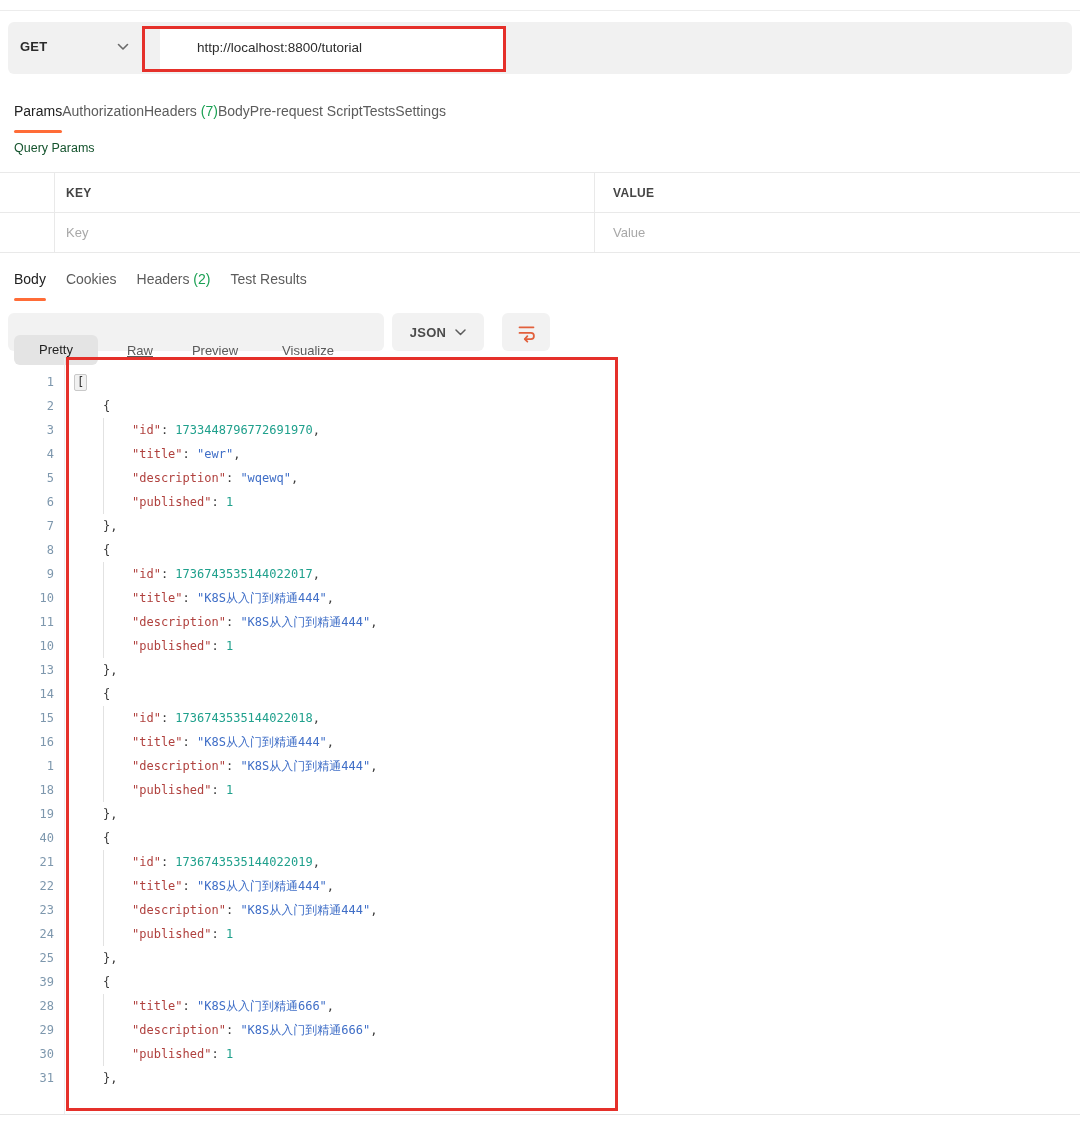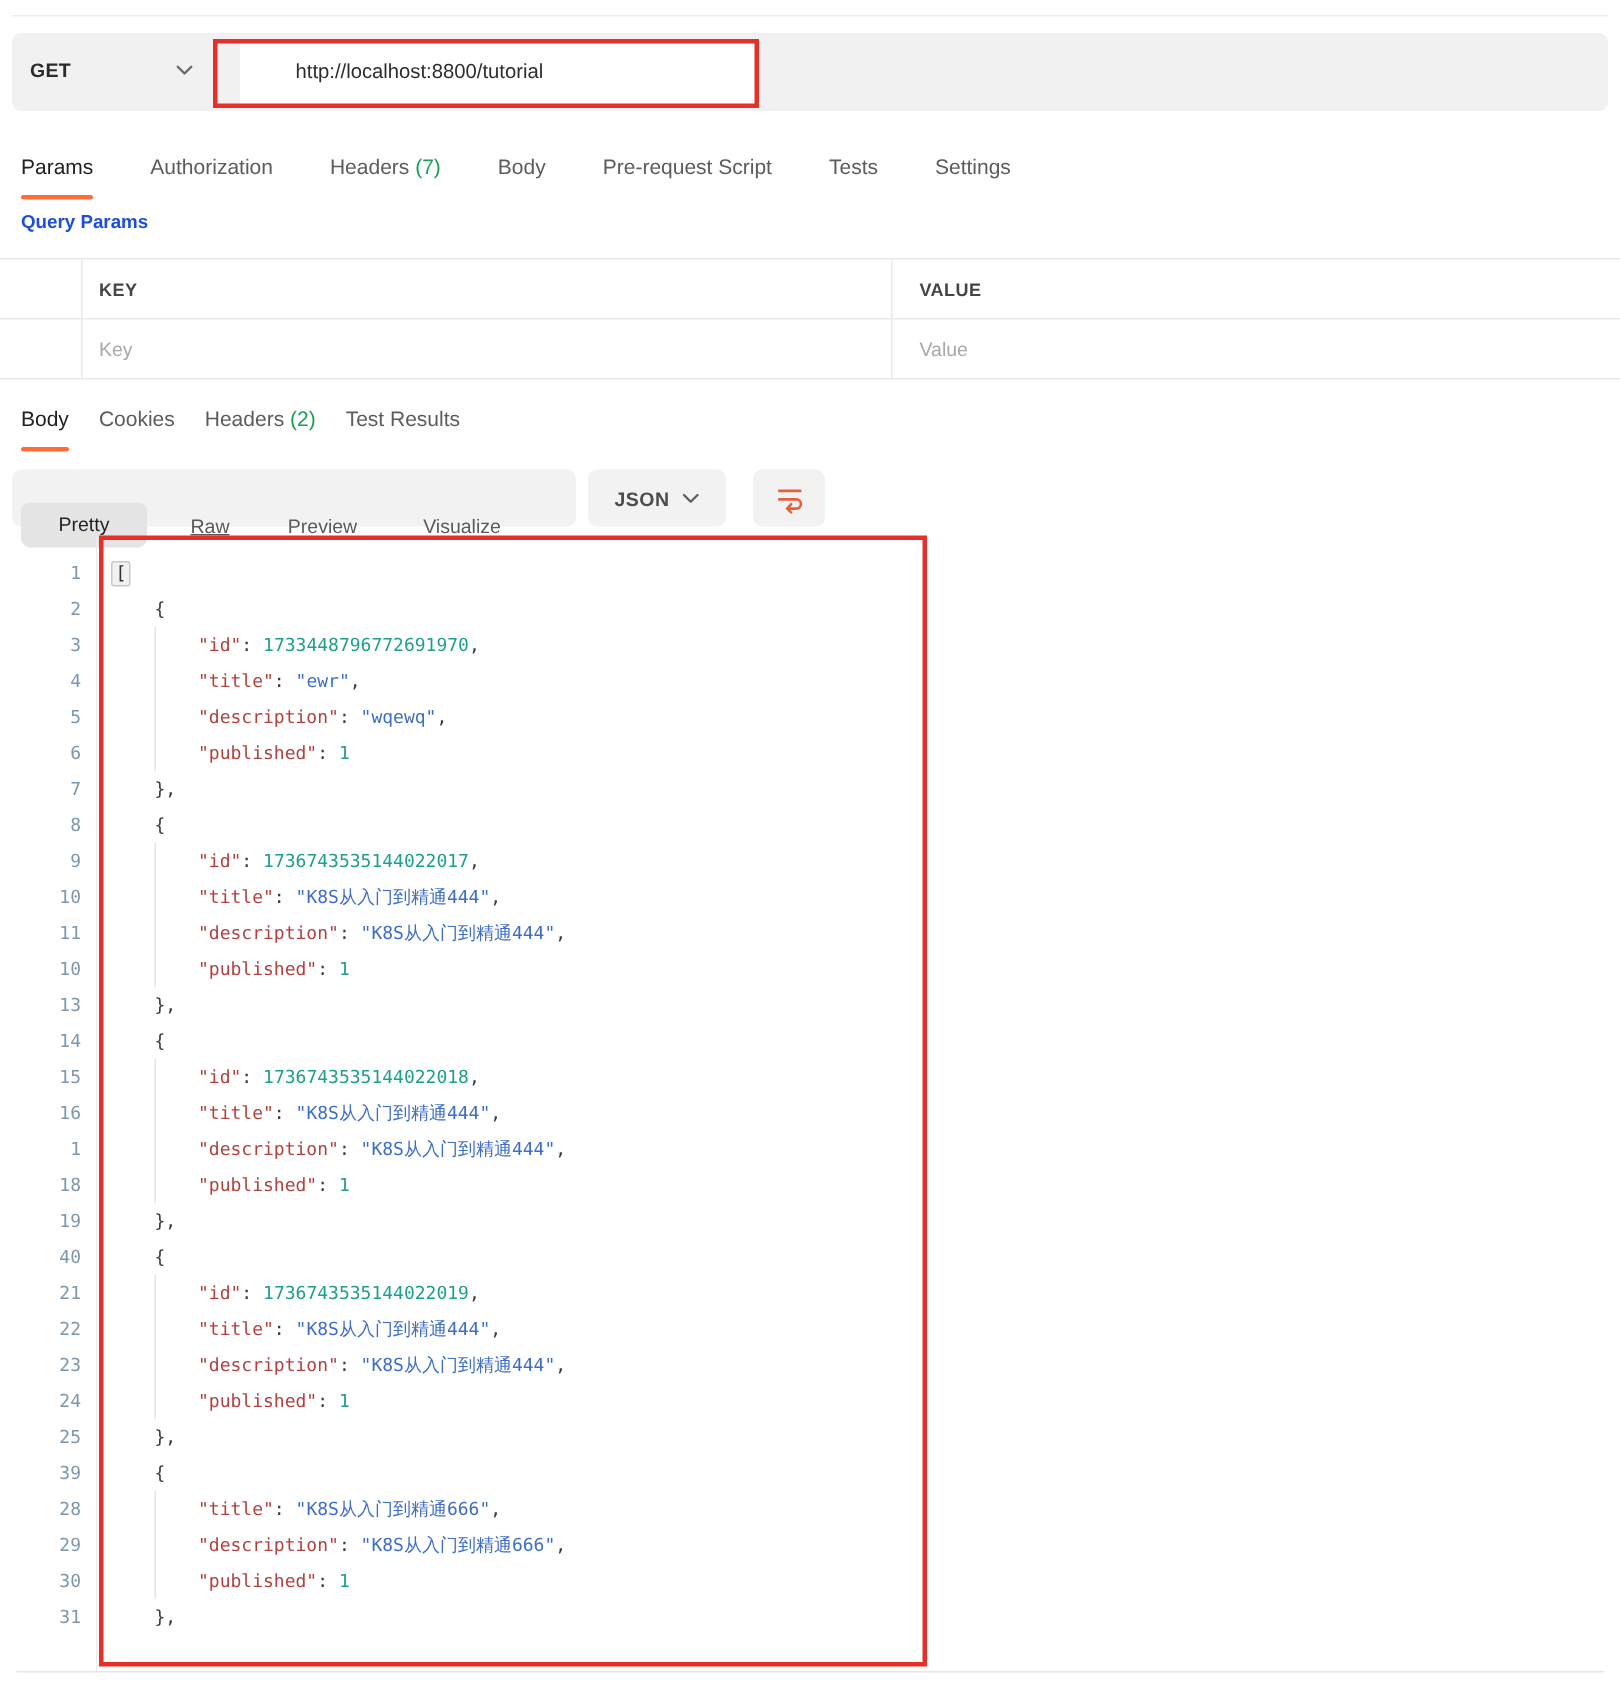--- a/index.html
+++ b/index.html
@@ -7,40 +7,40 @@
     --red:#e5302a;
     --green:#1aa053;
     --tk-key:#b0413e;
     --tk-str:#3f6ec7;
     --tk-num:#1fa08c;
     --tk-p:#3a3a3a;
     --ln:#7d97ad;
   }
   *{margin:0;padding:0;box-sizing:border-box;}
   body{background:#fff;font-family:"Liberation Sans",sans-serif;}
-  .page{position:relative;width:1080px;height:1122px;background:#fff;overflow:hidden;border-radius:31px;}
+  .page{position:relative;width:1080px;height:1122px;background:#fff;overflow:hidden;}
 
   .topline{position:absolute;left:0;top:10px;width:1080px;height:1px;background:#ececec;}
 
   
   .req-bar{position:absolute;left:8px;top:22px;width:1064px;height:52px;background:#f1f1f1;border-radius:6px;}
   .method-label{position:absolute;left:20px;top:39px;font-size:13px;font-weight:700;color:#2b2b2b;letter-spacing:.2px;}
   .method-chevron{position:absolute;left:117px;top:43px;}
   .url-input-bg{position:absolute;left:160px;top:27px;width:344px;height:43px;background:#ffffff;}
   .url-annotation{position:absolute;left:142px;top:26px;width:364px;height:46px;border:3px solid var(--red);pointer-events:none;}
   .url-text{position:absolute;left:197px;top:40px;font-size:13.5px;color:#2d2d2d;}
 
   
-  .req-tabs{position:absolute;left:14px;top:103px;display:flex;gap:38px;font-size:14px;color:#5c5c5c;}
+  .req-tabs{position:absolute;left:14px;top:103px;display:flex;font-size:14px;color:#5c5c5c;}
   .tab{position:relative;cursor:pointer;padding-bottom:10px;}
   .tab.active{color:#212121;}
   .tab.active::after{content:"";position:absolute;left:0;right:0;bottom:-4px;height:3px;background:var(--orange);border-radius:2px;}
   .tab .count{color:var(--green);}
 
-  .qp-label{position:absolute;left:14px;top:141px;font-size:12.5px;font-weight:700;color:#1d4ed8;}
+  .qp-label{position:absolute;left:14px;top:141px;font-size:12.5px;font-weight:400;color:#14532d;}
 
   
   .hline{position:absolute;left:0;width:1080px;height:1px;background:#e9e9e9;}
   .vline{position:absolute;width:1px;background:#e9e9e9;}
   .th{position:absolute;font-size:12px;font-weight:700;color:#454545;letter-spacing:.3px;}
   .ph{position:absolute;font-size:13px;color:#a8a8a8;}
 
   
   .resp-tabs{position:absolute;left:14px;top:271px;display:flex;gap:20px;font-size:14px;color:#5c5c5c;}
 

